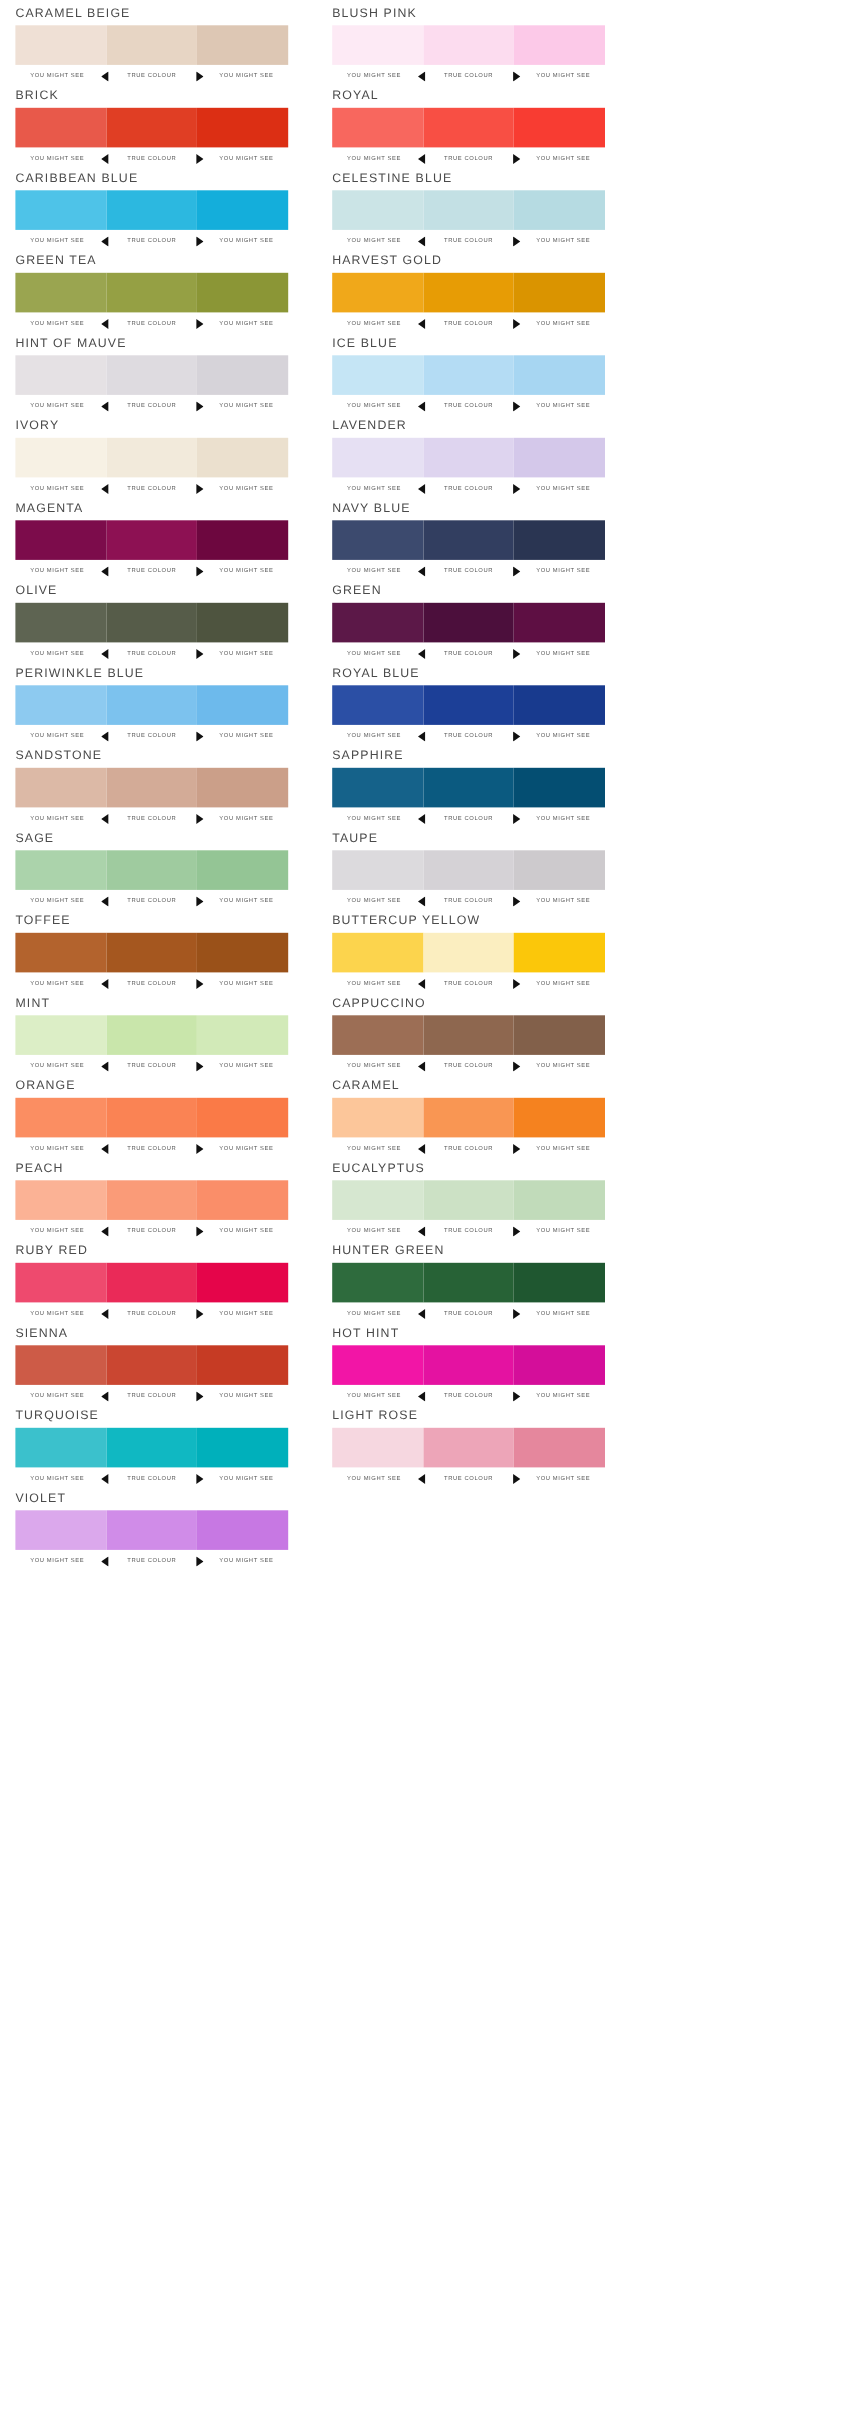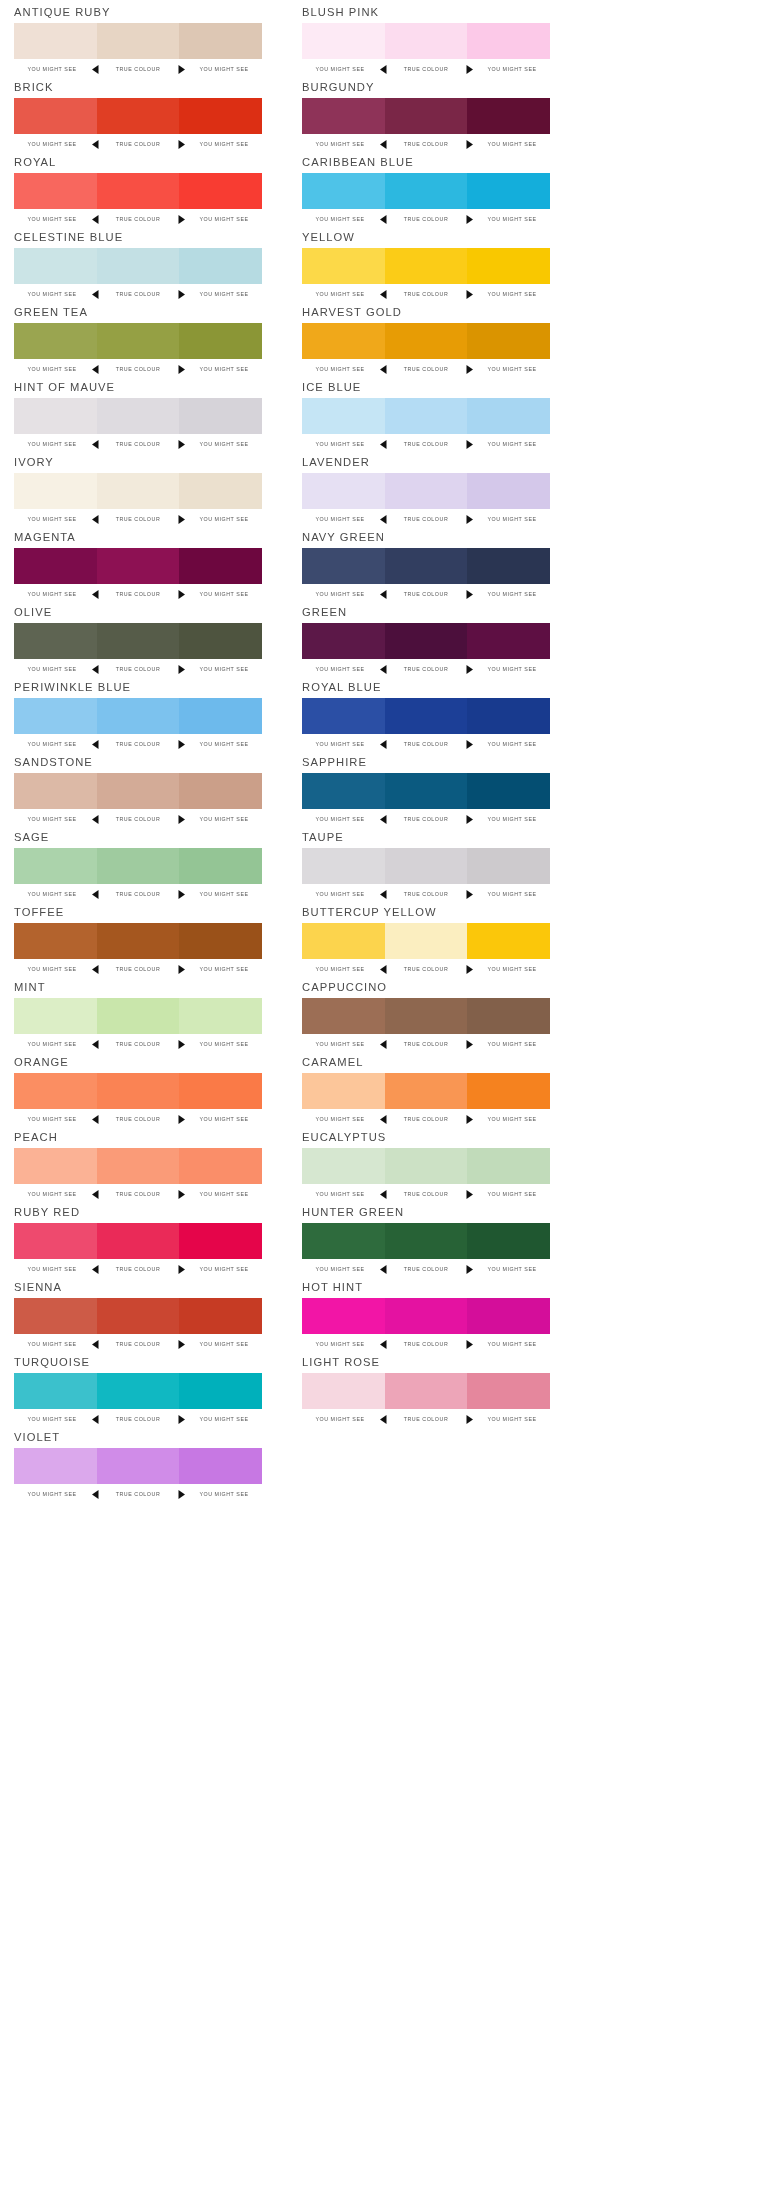--- a/index.html
+++ b/index.html
@@ -76,21 +76,21 @@
     font-size: 9px;
     line-height: 9px;
   }
   .cap-arrow svg { display: block; }
 </style>
 </head>
 <body>
 
 <div id="palette-grid">
   <div class="swatch-card">
-    <div class="swatch-name">ANTIQUE RUBY</div>
+    <div class="swatch-name">CARAMEL BEIGE</div>
     <div class="swatch-bar">
       <div class="swatch-seg" style="background: rgb(239, 224, 213);"></div>
       <div class="swatch-seg" style="background: rgb(231, 213, 196);"></div>
       <div class="swatch-seg" style="background: rgb(221, 199, 180);"></div>
     </div>
     <div class="swatch-caption">
       <div class="cap-text">YOU MIGHT SEE</div>
       <div class="cap-arrow">
         <svg width="7" height="9" viewBox="0 0 7 9">
             <path d="M6.5 0 L6.5 9 L0 4.5 Z" fill="#111"></path>
@@ -147,43 +147,20 @@
       <div class="cap-text">TRUE COLOUR</div>
       <div class="cap-arrow">
         <svg width="7" height="9" viewBox="0 0 7 9">
             <path d="M0.5 0 L0.5 9 L7 4.5 Z" fill="#111"></path>
           </svg>
       </div>
       <div class="cap-text">YOU MIGHT SEE</div>
     </div>
   </div>
 
-  <div class="swatch-card">
-    <div class="swatch-name">BURGUNDY</div>
-    <div class="swatch-bar">
-      <div class="swatch-seg" style="background: rgb(142, 51, 88);"></div>
-      <div class="swatch-seg" style="background: rgb(122, 38, 71);"></div>
-      <div class="swatch-seg" style="background: rgb(96, 15, 51);"></div>
-    </div>
-    <div class="swatch-caption">
-      <div class="cap-text">YOU MIGHT SEE</div>
-      <div class="cap-arrow">
-        <svg width="7" height="9" viewBox="0 0 7 9">
-            <path d="M6.5 0 L6.5 9 L0 4.5 Z" fill="#111"></path>
-          </svg>
-      </div>
-      <div class="cap-text">TRUE COLOUR</div>
-      <div class="cap-arrow">
-        <svg width="7" height="9" viewBox="0 0 7 9">
-            <path d="M0.5 0 L0.5 9 L7 4.5 Z" fill="#111"></path>
-          </svg>
-      </div>
-      <div class="cap-text">YOU MIGHT SEE</div>
-    </div>
-  </div>
 
   <div class="swatch-card">
     <div class="swatch-name">ROYAL</div>
     <div class="swatch-bar">
       <div class="swatch-seg" style="background: rgb(248, 103, 94);"></div>
       <div class="swatch-seg" style="background: rgb(248, 79, 68);"></div>
       <div class="swatch-seg" style="background: rgb(248, 60, 50);"></div>
     </div>
     <div class="swatch-caption">
       <div class="cap-text">YOU MIGHT SEE</div>
@@ -244,43 +221,20 @@
       <div class="cap-arrow">
         <svg width="7" height="9" viewBox="0 0 7 9">
             <path d="M0.5 0 L0.5 9 L7 4.5 Z" fill="#111"></path>
           </svg>
       </div>
       <div class="cap-text">YOU MIGHT SEE</div>
     </div>
   </div>
 
 
-  <div class="swatch-card">
-    <div class="swatch-name">YELLOW</div>
-    <div class="swatch-bar">
-      <div class="swatch-seg" style="background: rgb(252, 217, 72);"></div>
-      <div class="swatch-seg" style="background: rgb(251, 204, 23);"></div>
-      <div class="swatch-seg" style="background: rgb(249, 200, 0);"></div>
-    </div>
-    <div class="swatch-caption">
-      <div class="cap-text">YOU MIGHT SEE</div>
-      <div class="cap-arrow">
-        <svg width="7" height="9" viewBox="0 0 7 9">
-            <path d="M6.5 0 L6.5 9 L0 4.5 Z" fill="#111"></path>
-          </svg>
-      </div>
-      <div class="cap-text">TRUE COLOUR</div>
-      <div class="cap-arrow">
-        <svg width="7" height="9" viewBox="0 0 7 9">
-            <path d="M0.5 0 L0.5 9 L7 4.5 Z" fill="#111"></path>
-          </svg>
-      </div>
-      <div class="cap-text">YOU MIGHT SEE</div>
-    </div>
-  </div>
 
   <div class="swatch-card">
     <div class="swatch-name">GREEN TEA</div>
     <div class="swatch-bar">
       <div class="swatch-seg" style="background: rgb(154, 165, 80);"></div>
       <div class="swatch-seg" style="background: rgb(149, 160, 68);"></div>
       <div class="swatch-seg" style="background: rgb(139, 150, 54);"></div>
     </div>
     <div class="swatch-caption">
       <div class="cap-text">YOU MIGHT SEE</div>
@@ -438,21 +392,21 @@
       <div class="cap-arrow">
         <svg width="7" height="9" viewBox="0 0 7 9">
             <path d="M0.5 0 L0.5 9 L7 4.5 Z" fill="#111"></path>
           </svg>
       </div>
       <div class="cap-text">YOU MIGHT SEE</div>
     </div>
   </div>
 
   <div class="swatch-card">
-    <div class="swatch-name">NAVY GREEN</div>
+    <div class="swatch-name">NAVY BLUE</div>
     <div class="swatch-bar">
       <div class="swatch-seg" style="background: rgb(60, 74, 110);"></div>
       <div class="swatch-seg" style="background: rgb(50, 62, 96);"></div>
       <div class="swatch-seg" style="background: rgb(42, 53, 82);"></div>
     </div>
     <div class="swatch-caption">
       <div class="cap-text">YOU MIGHT SEE</div>
       <div class="cap-arrow">
         <svg width="7" height="9" viewBox="0 0 7 9">
             <path d="M6.5 0 L6.5 9 L0 4.5 Z" fill="#111"></path>

